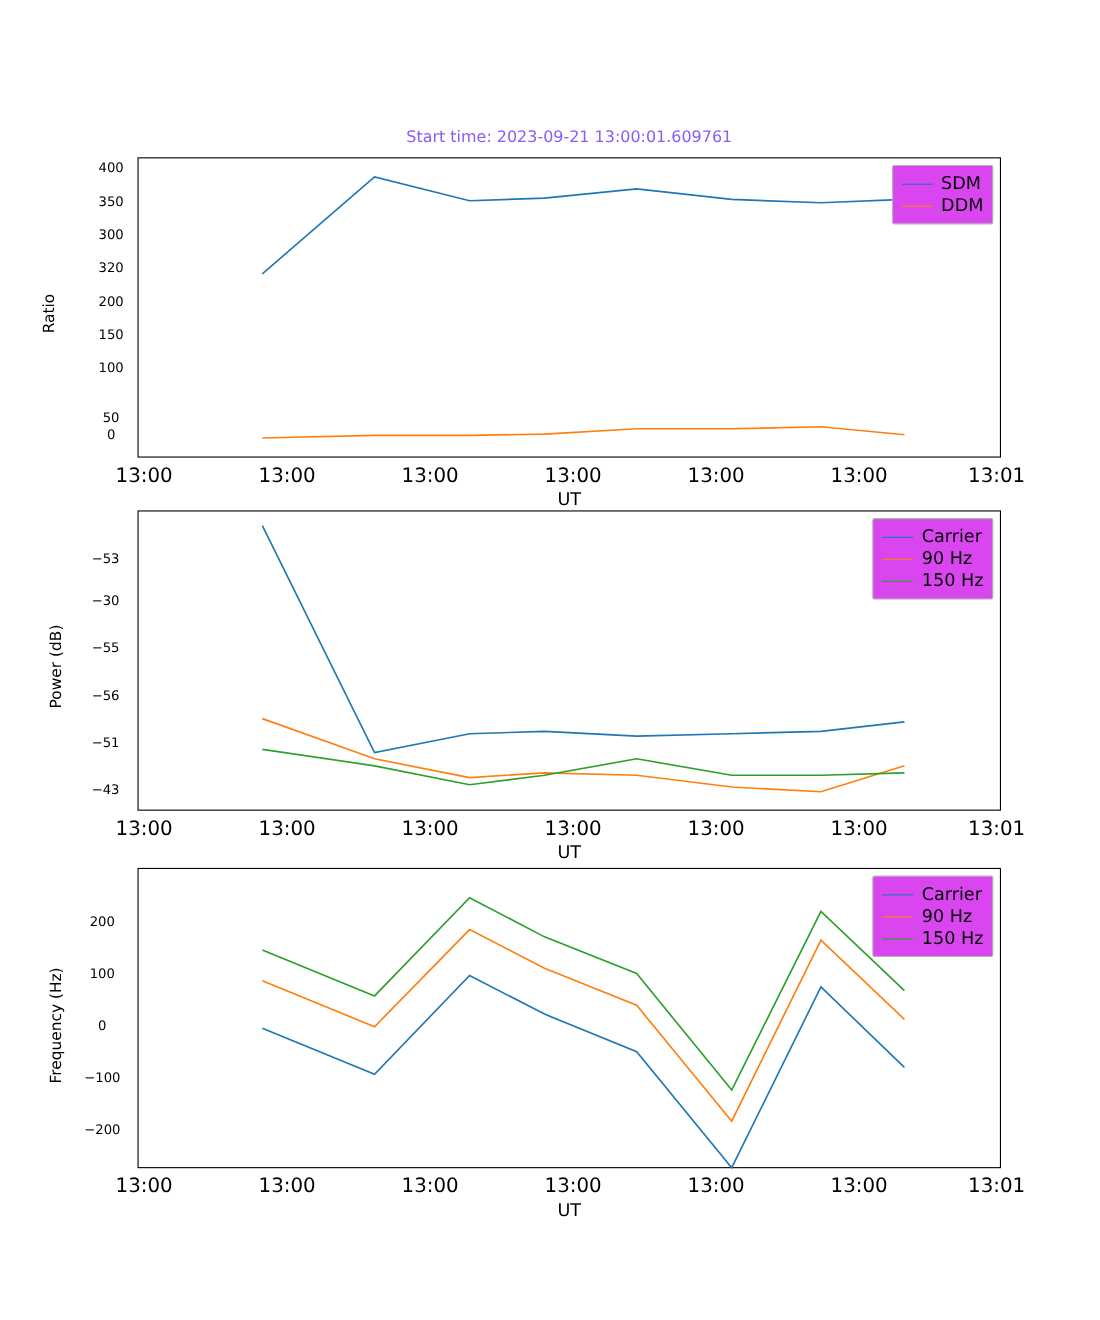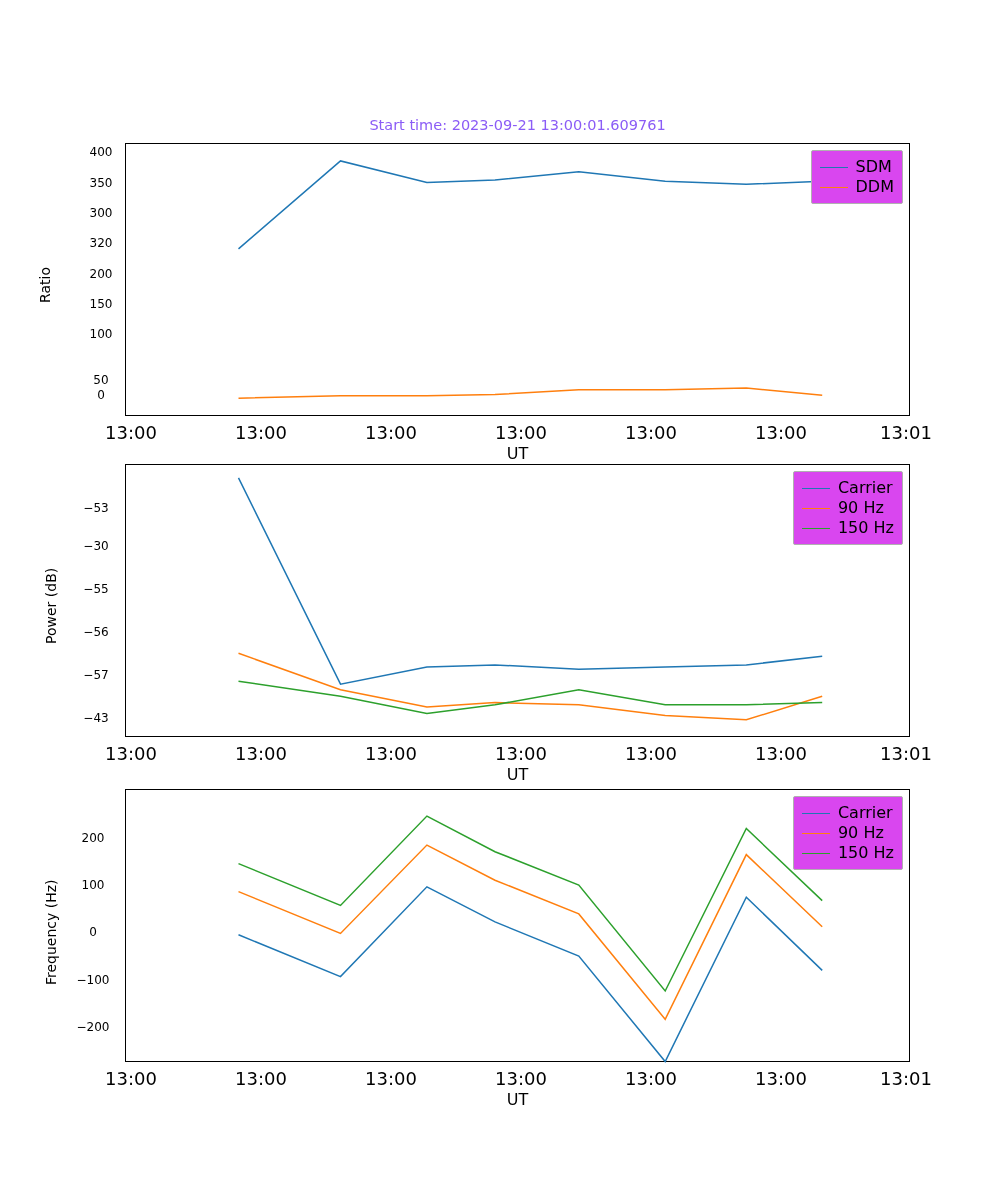--- a/index.html
+++ b/index.html
@@ -161,21 +161,21 @@
 
         <polyline fill="none" stroke="#ff7f0e" stroke-width="1.5" points="112.5,188.3 214.5,224.8 300.9,241.9 301.0,241.9 369.0,237.6 452.8,239.8 539.2,250.5 620.3,254.8 696.2,231.2"></polyline>
 
         <polyline fill="none" stroke="#2ca02c" stroke-width="1.5" points="112.5,216.2 214.5,231.2 300.9,248.4 369.0,239.8 452.8,224.8 539.2,239.8 620.3,239.8 696.2,237.6"></polyline>
       </svg>
 
       <div class="tick-y" style="left:-52px; width:44px; top:43px;">−53</div>
       <div class="tick-y" style="left:-52px; width:44px; top:81.2px;">−30</div>
       <div class="tick-y" style="left:-52px; width:44px; top:124.1px;">−55</div>
       <div class="tick-y" style="left:-52px; width:44px; top:167.1px;">−56</div>
-      <div class="tick-y" style="left:-52px; width:44px; top:210.1px;">−57</div>
+      <div class="tick-y" style="left:-52px; width:44px; top:210.1px;">−51</div>
       <div class="tick-y" style="left:-52px; width:44px; top:253.0px;">−43</div>
 
       <div class="tick-x" style="left:5px; top:278px;">13:00</div>
       <div class="tick-x" style="left:135px; top:278px;">13:00</div>
       <div class="tick-x" style="left:265px; top:278px;">13:00</div>
       <div class="tick-x" style="left:395px; top:278px;">13:00</div>
       <div class="tick-x" style="left:525px; top:278px;">13:00</div>
       <div class="tick-x" style="left:655px; top:278px;">13:00</div>
       <div class="tick-x" style="left:780px; top:278px;">13:01</div>
 

